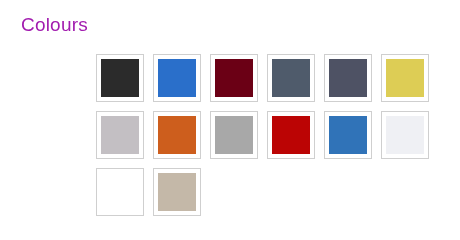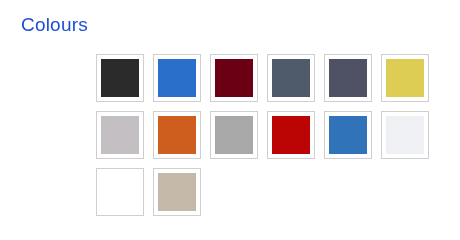--- a/index.html
+++ b/index.html
@@ -18,21 +18,21 @@
     width: 460px;
     height: 240px;
     box-sizing: border-box;
   }
   #page-title {
     position: absolute;
     left: 21px;
     top: 14px;
     font-size: 19px;
     font-weight: 400;
-    color: #1d4ed8;
+    color: #a21caf;
     letter-spacing: 0.2px;
     line-height: 22px;
     white-space: nowrap;
   }
   #swatch-grid {
     position: absolute;
     left: 96px;
     top: 54px;
     width: 340px;
     display: flex;

